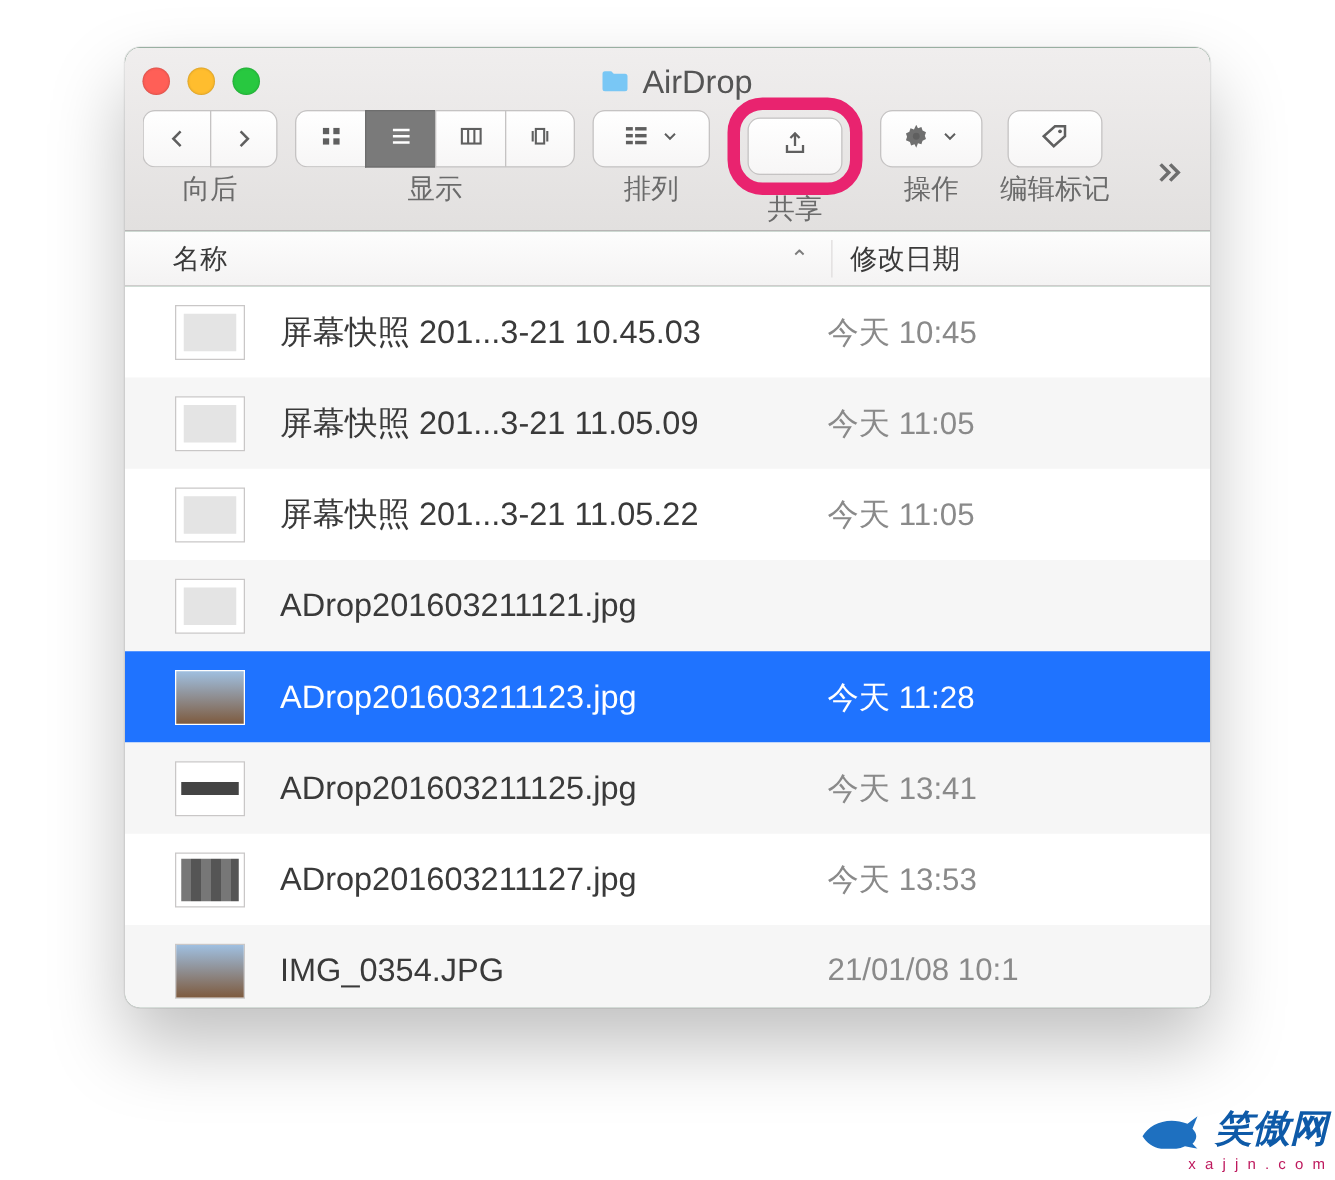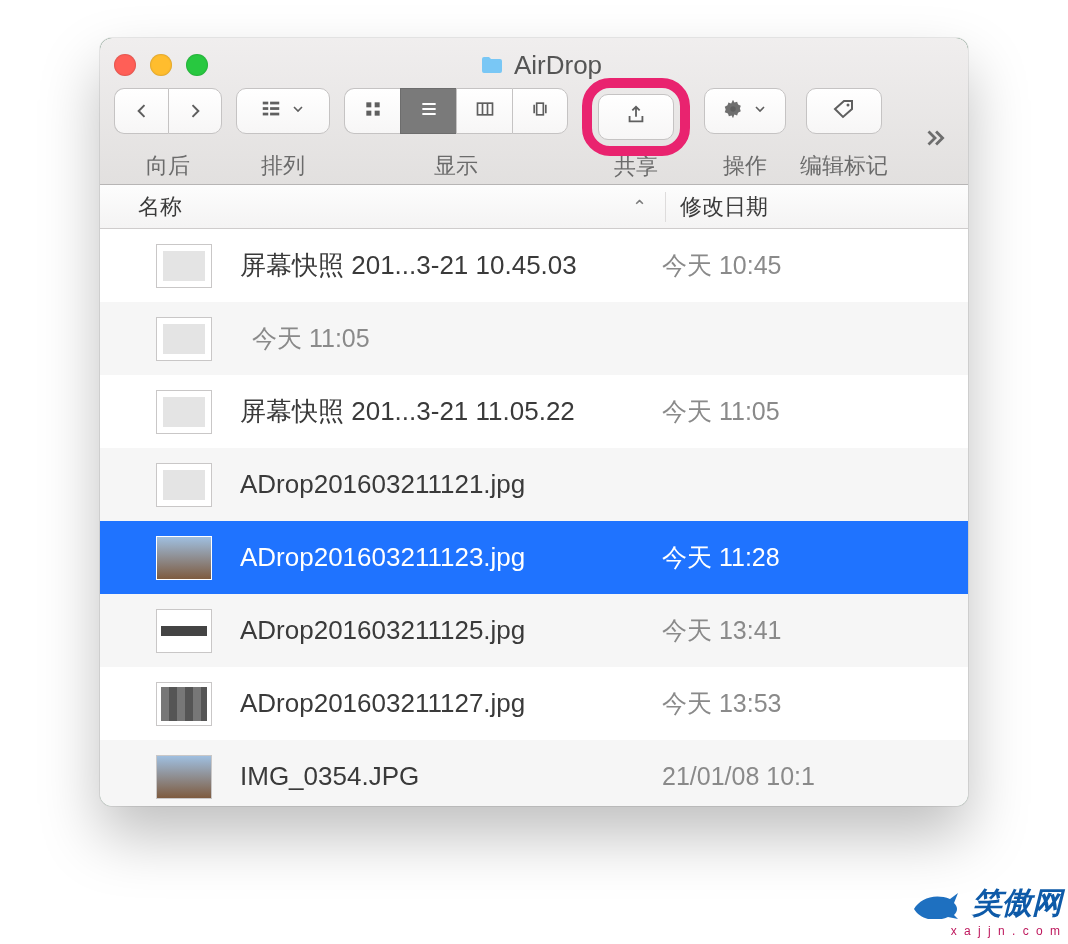--- a/index.html
+++ b/index.html
@@ -67,21 +67,21 @@
     padding-top: 6px;
   }
   .tb-group {
     display: flex;
     flex-direction: column;
     align-items: center;
   }
   .tb-group-label {
     font-size: 22px;
     color: #6b6b6b;
-    margin-top: 17px;
+    margin-top: 2px;
     text-align:center;
   }
   .btn, .btn-seg {
     display: inline-flex;
     align-items: center;
     justify-content: center;
     height: 46px;
     background: linear-gradient(#ffffff, #f7f6f6);
     border: 1px solid #c5c3c3;
     color: #5f5f5f;
@@ -134,21 +134,21 @@
   .col-name { flex: 1; display:flex; align-items:center; padding: 0 18px; border-right:1px solid #dedcdc; justify-content:space-between;}
   .col-date { width: 302px; padding-left: 14px; }
   .sort-caret { color:#7c7c7c; font-size: 18px; }
 
   
   .filelist { background:#fff; }
   .row {
     display: flex;
     align-items: center;
     height: 73px;
-    padding-left: 56px;
+    padding-left: 40px;
     font-size: 26px;
     color: #3a3a3a;
     border-bottom: 0;
   }
   .row.alt { background:#f6f6f6; }
   .row.sel { background:#1f73ff; color:#fff; }
   .thumb {
     width: 56px; height: 44px;
     margin-right: 28px;
     border: 1px solid #c9c7c7;
@@ -228,43 +228,20 @@
                 <path fill="none" stroke="currentColor" stroke-width="2.4" d="M15 5l-7 7 7 7"></path>
               </svg>
           </div>
           <div class="btn-seg seg-last btn-fwd">
             <svg viewBox="0 0 24 24" width="20" height="20">
                 <path fill="none" stroke="currentColor" stroke-width="2.4" d="M9 5l7 7-7 7"></path>
               </svg>
           </div>
         </div>
         <div class="tb-group-label">向后</div>
-      </div>
-
-      <div class="tb-group">
-        <div class="btn btn-arrange">
-          <span>
-            <svg viewBox="0 0 24 24" width="22" height="22">
-                <g fill="currentColor">
-                  <rect x="3" y="4" width="6" height="3"></rect>
-                  <rect x="3" y="10" width="6" height="3"></rect>
-                  <rect x="3" y="16" width="6" height="3"></rect>
-                  <rect x="11" y="4" width="10" height="3"></rect>
-                  <rect x="11" y="10" width="10" height="3"></rect>
-                  <rect x="11" y="16" width="10" height="3"></rect>
-                </g>
-              </svg>
-          </span>
-          <span class="chev">
-            <svg viewBox="0 0 24 24">
-                <path fill="none" stroke="currentColor" stroke-width="2.4" d="M6 9l6 6 6-6"></path>
-              </svg>
-          </span>
-        </div>
-        <div class="tb-group-label">排列</div>
       </div>
 
       <div class="tb-group">
         <div style="display:flex">
           <div class="btn-seg seg-first btn-view">
             <span>
               <svg viewBox="0 0 24 24" width="20" height="20">
                   <g fill="currentColor">
                     <rect x="4" y="4" width="6" height="6"></rect>
                     <rect x="14" y="4" width="6" height="6"></rect>
@@ -305,20 +282,43 @@
                     <line x1="19" y1="7" x2="19" y2="17"></line>
                   </g>
                 </svg>
             </span>
           </div>
         </div>
         <div class="tb-group-label">显示</div>
       </div>
 
       <div class="tb-group">
+        <div class="btn btn-arrange">
+          <span>
+            <svg viewBox="0 0 24 24" width="22" height="22">
+                <g fill="currentColor">
+                  <rect x="3" y="4" width="6" height="3"></rect>
+                  <rect x="3" y="10" width="6" height="3"></rect>
+                  <rect x="3" y="16" width="6" height="3"></rect>
+                  <rect x="11" y="4" width="10" height="3"></rect>
+                  <rect x="11" y="10" width="10" height="3"></rect>
+                  <rect x="11" y="16" width="10" height="3"></rect>
+                </g>
+              </svg>
+          </span>
+          <span class="chev">
+            <svg viewBox="0 0 24 24">
+                <path fill="none" stroke="currentColor" stroke-width="2.4" d="M6 9l6 6 6-6"></path>
+              </svg>
+          </span>
+        </div>
+        <div class="tb-group-label">排列</div>
+      </div>
+
+      <div class="tb-group">
         <div class="share-ring">
           <div class="btn btn-share">
             <span>
               <svg viewBox="0 0 24 24" width="22" height="22">
                   <path fill="none" stroke="currentColor" stroke-width="2" d="M12 3v11M8 7l4-4 4 4M5 13v6h14v-6"></path>
                 </svg>
             </span>
           </div>
         </div>
         <div class="tb-group-label" style="margin-top:-4px">共享</div>
@@ -372,20 +372,21 @@
   </div>
 
   <div class="filelist" id="filelist">
       <div class="row">
         <div class="thumb doc"></div>
         <div class="fname">屏幕快照 201...3-21 10.45.03</div>
         <div class="fdate">今天 10:45</div>
       </div>
       <div class="row alt">
         <div class="thumb doc"></div>
+        <div class="fname">屏幕快照 201...3-21 11.05.09</div>
         <div class="fdate">今天 11:05</div>
       </div>
       <div class="row">
         <div class="thumb doc"></div>
         <div class="fname">屏幕快照 201...3-21 11.05.22</div>
         <div class="fdate">今天 11:05</div>
       </div>
       <div class="row alt">
         <div class="thumb doc"></div>
         <div class="fname">ADrop201603211121.jpg</div>

